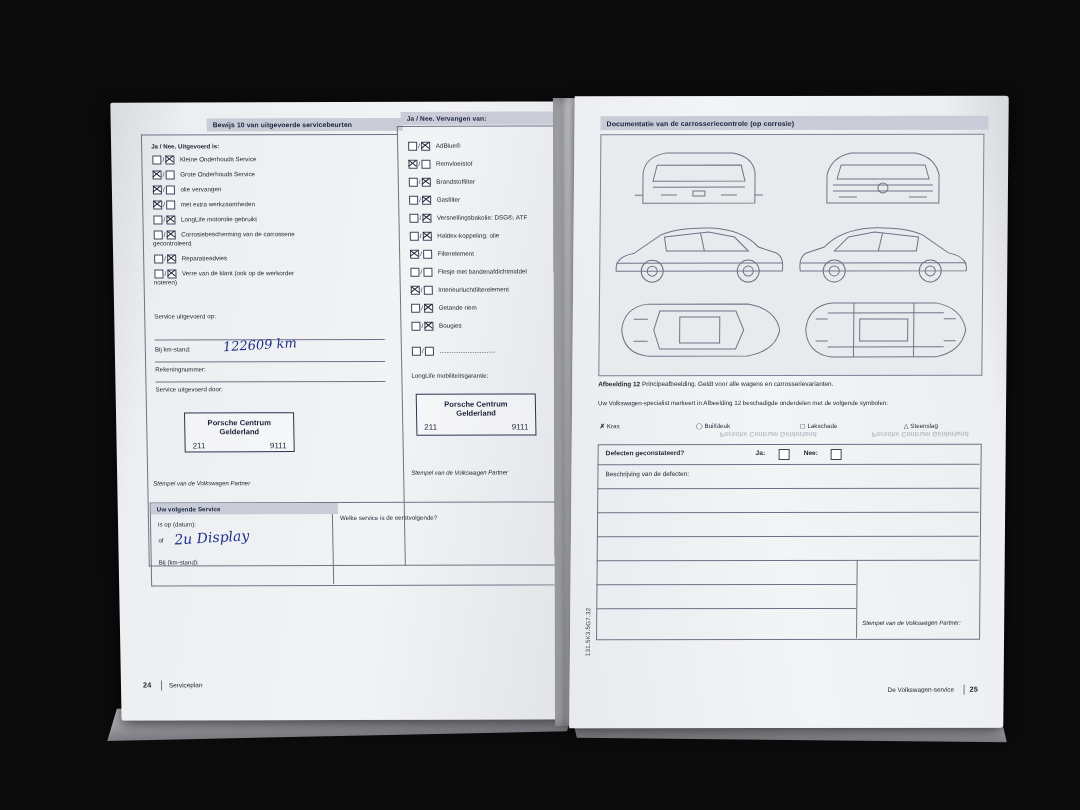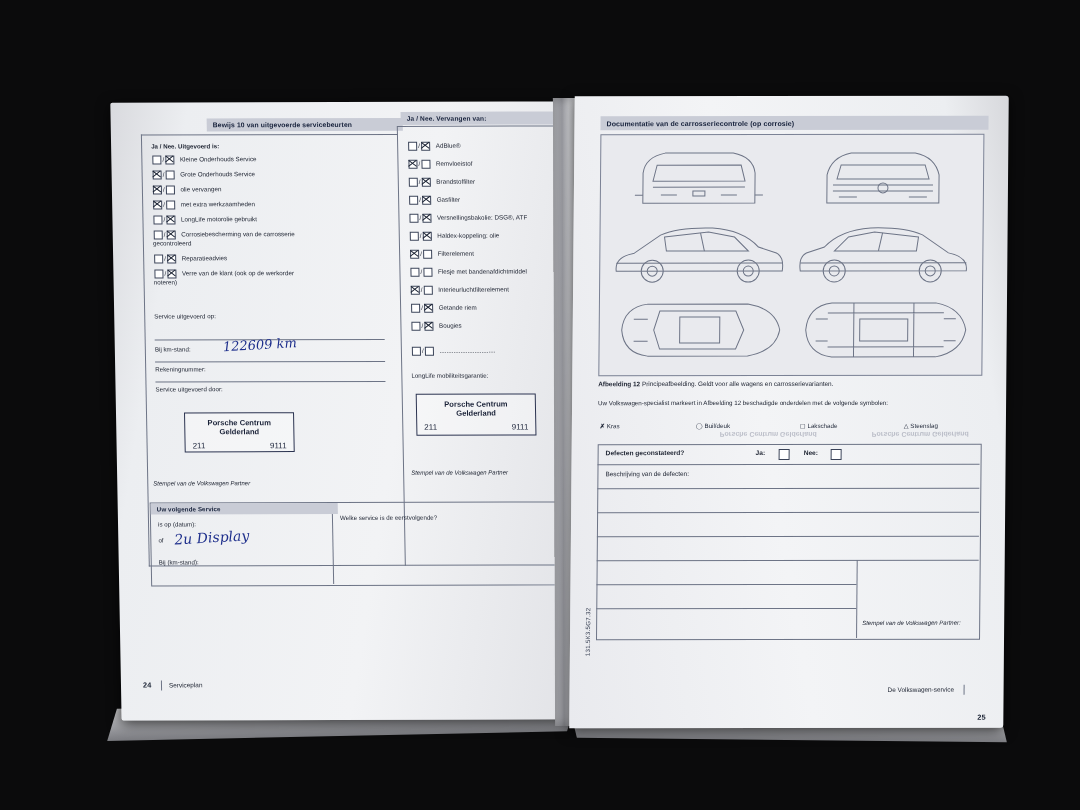--- a/index.html
+++ b/index.html
@@ -388,18 +388,18 @@
         <span class="chk" style="position:absolute;left:258px;top:353px;width:9px;height:9px;"></span>
 
         <div class="tx" style="left:34px;top:374px;font-size:6.4px;">Beschrijving van de defecten:</div>
 
         <div class="tx it" style="left:292px;top:524px;font-size:6px;">Stempel van de Volkswagen Partner:</div>
 
         <div class="sidecode" style="left:14px;top:560px;">131.5К3.5G7.32</div>
 
         <div class="tx" style="left:318px;top:590px;font-size:6.4px;">De Volkswagen-service</div>
         <div class="ln" style="left:394px;top:589px;width:1px;height:10px;"></div>
-        <div class="pgnum" style="left:400px;top:617px;margin-left:8px;">25</div>
+        <div class="pgnum" style="left:400px;top:589px;">25</div>
       </div>
     </div>
 
   </div>
 </div>
 
 </body></html>

